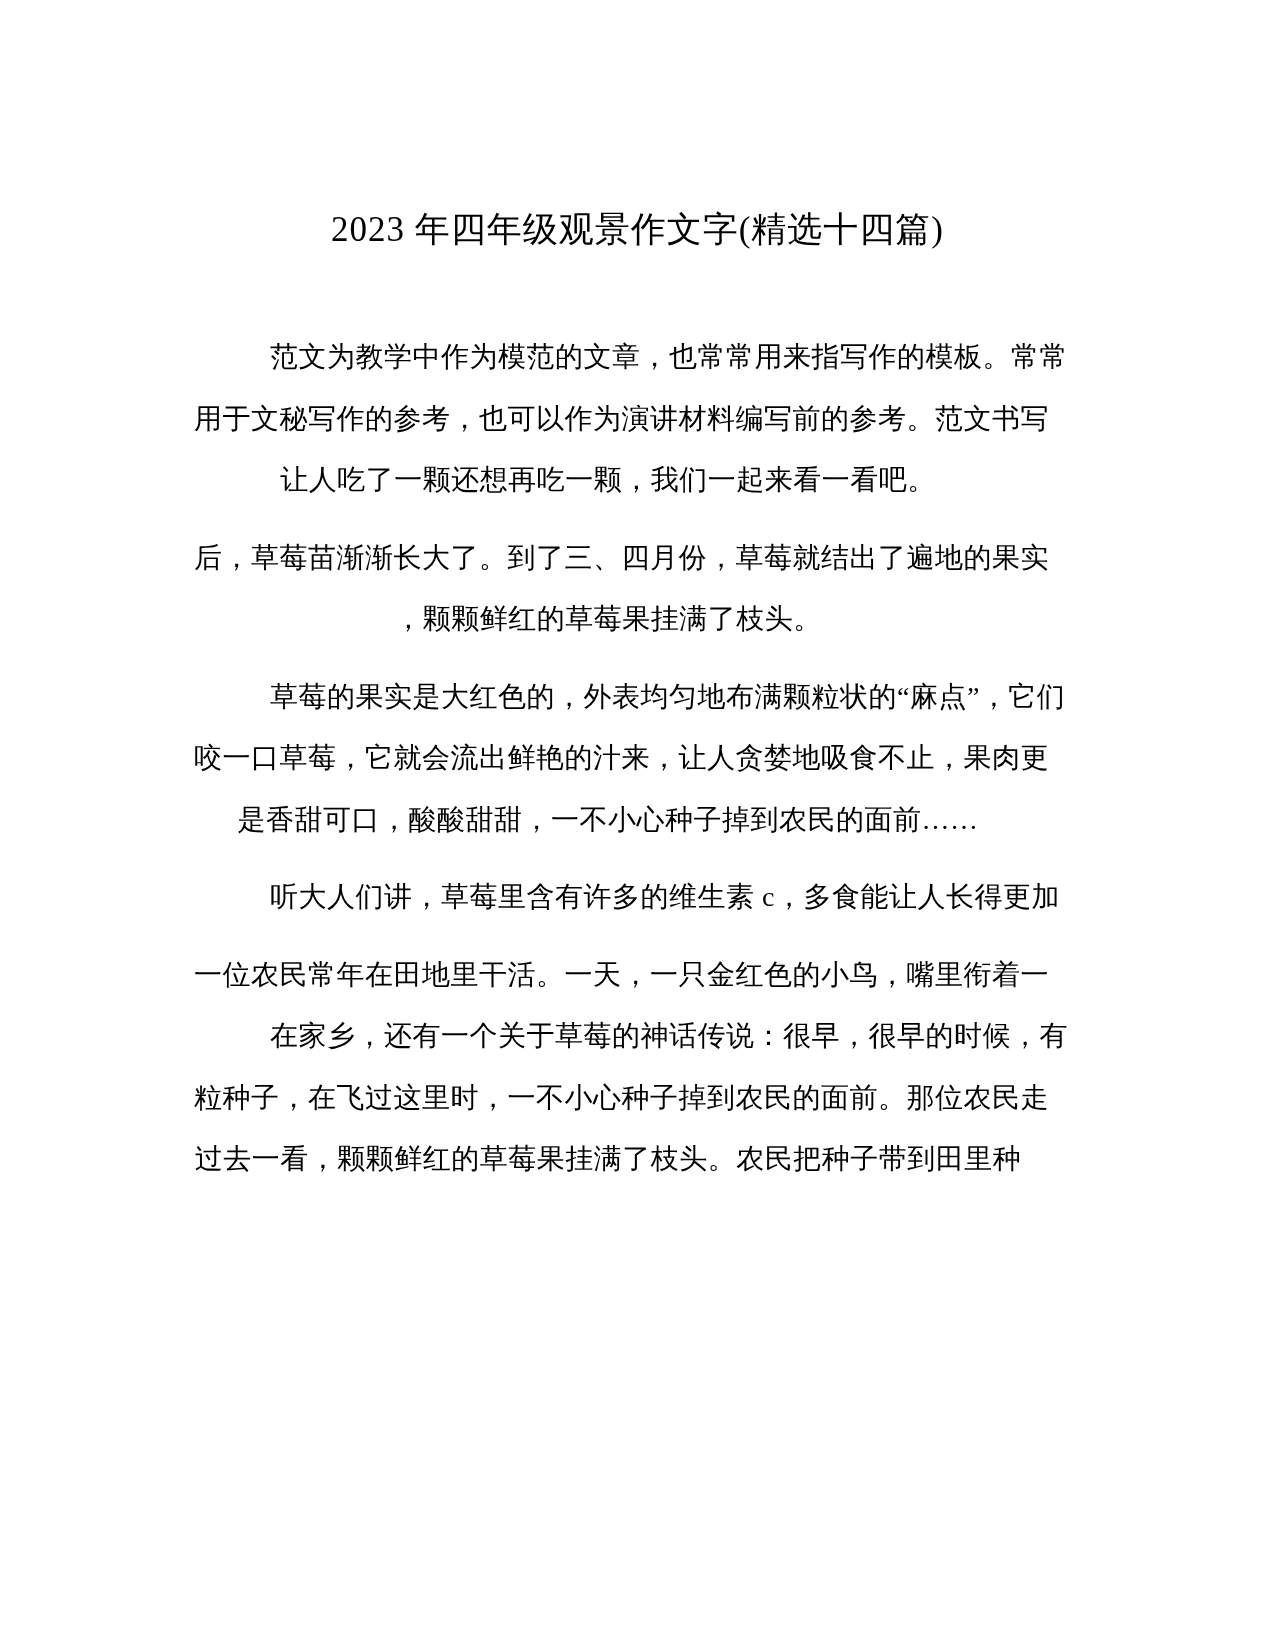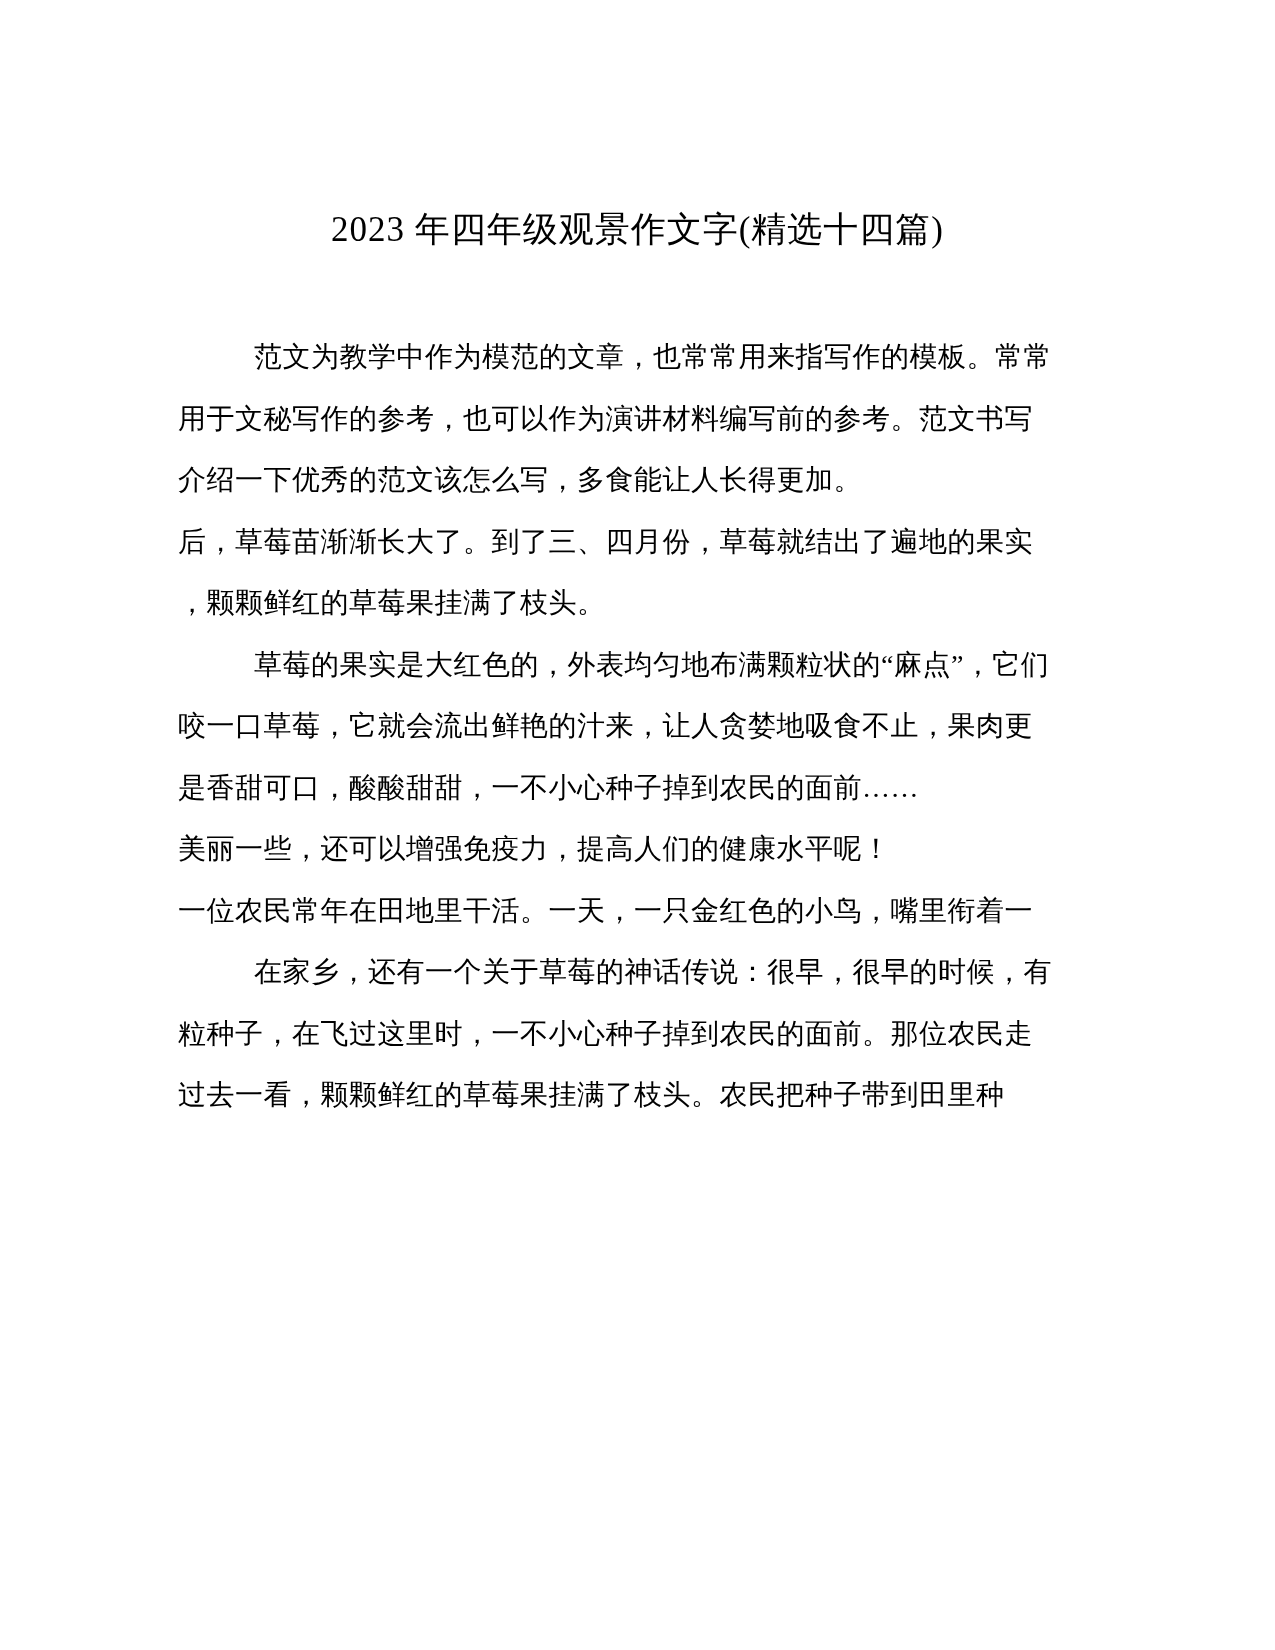--- a/index.html
+++ b/index.html
@@ -26,55 +26,56 @@
     letter-spacing: 1px;
     white-space: nowrap;
   }
   .doc-body {
     margin-top: 73px;
     margin-left: 178px;
     width: 860px;
     font-size: 28px;
   }
   .paragraph {
-    margin: 0;
+    margin: 16px;
     padding: 0;
+    text-align: center;
   }
   .text-line {
     height: 61.5px;
     line-height: 61.5px;
     white-space: nowrap;
     letter-spacing: 0.5px;
   }
   .text-line.indent {
     padding-left: 76px;
   }
 </style>
 </head>
 <body>
 
 <div class="page">
   <h1 class="doc-title">2023 年四年级观景作文字(精选十四篇)</h1>
   <div class="doc-body">
       <div class="paragraph">
         <div class="text-line indent">范文为教学中作为模范的文章，也常常用来指写作的模板。常常</div>
         <div class="text-line">用于文秘写作的参考，也可以作为演讲材料编写前的参考。范文书写</div>
-        <div class="text-line">介绍一下优秀的范文该怎么写，多食能让人长得更加。</div>
+        <div class="text-line">让人吃了一颗还想再吃一颗，我们一起来看一看吧。</div>
       </div>
       <div class="paragraph">
         <div class="text-line">后，草莓苗渐渐长大了。到了三、四月份，草莓就结出了遍地的果实</div>
         <div class="text-line">，颗颗鲜红的草莓果挂满了枝头。</div>
       </div>
       <div class="paragraph">
         <div class="text-line indent">草莓的果实是大红色的，外表均匀地布满颗粒状的“麻点”，它们</div>
         <div class="text-line">咬一口草莓，它就会流出鲜艳的汁来，让人贪婪地吸食不止，果肉更</div>
         <div class="text-line">是香甜可口，酸酸甜甜，一不小心种子掉到农民的面前……</div>
       </div>
       <div class="paragraph">
-        <div class="text-line">美丽一些，还可以增强免疫力，提高人们的健康水平呢！</div>
+        <div class="text-line indent">听大人们讲，草莓里含有许多的维生素 c，多食能让人长得更加</div>
       </div>
       <div class="paragraph">
         <div class="text-line">一位农民常年在田地里干活。一天，一只金红色的小鸟，嘴里衔着一</div>
         <div class="text-line indent">在家乡，还有一个关于草莓的神话传说：很早，很早的时候，有</div>
         <div class="text-line">粒种子，在飞过这里时，一不小心种子掉到农民的面前。那位农民走</div>
         <div class="text-line">过去一看，颗颗鲜红的草莓果挂满了枝头。农民把种子带到田里种</div>
       </div>
     </div>
 </div>
 

